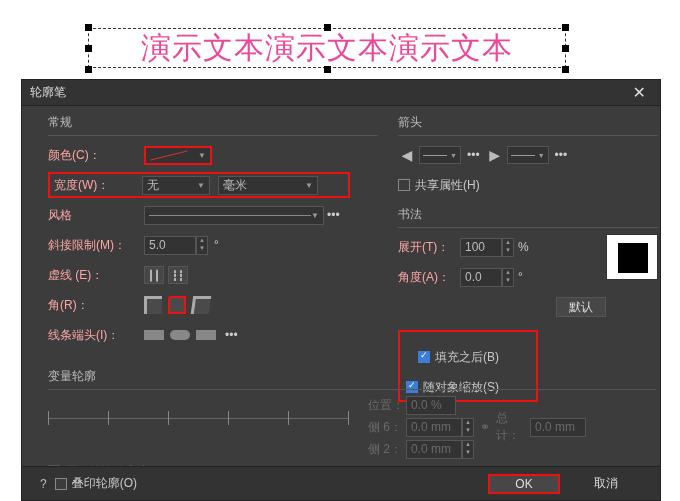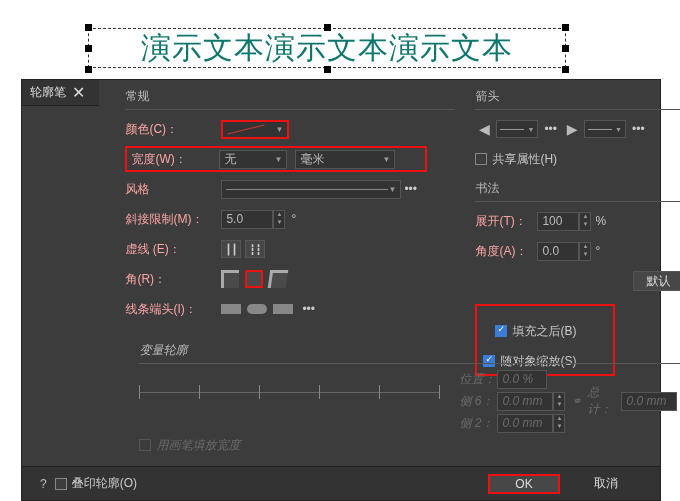--- a/index.html
+++ b/index.html
@@ -18,36 +18,37 @@
     top: 28px;
     left: 88px;
     width: 478px;
     height: 40px;
     border: 1px dashed #333;
     background: #fff;
     display: flex;
     align-items: center;
     justify-content: center;
     font-size: 30px;
-    color: #0f766e;
+    color: #ec4899;
     letter-spacing: 1px;
     font-family: Liberation Mono, monospace;
   }
   .handle {
     position: absolute;
     width: 7px; height: 7px;
     background: #000;
   }
   .dialog {
     position: absolute;
     top: 79px; left: 21px;
     width: 640px; height: 422px;
     background: #3c3c3c;
     border: 1px solid #222;
     display: flex;
+    flex-direction: column;
   }
   .titlebar {
     height: 26px;
     background: #333;
     display: flex;
     align-items: center;
     padding: 0 8px;
     color: #ddd;
     font-size: 12px;
     border-bottom: 1px solid #222;
@@ -157,21 +158,21 @@
     width:12px;height:12px;border:1px solid #888;background:#3c3c3c;display:inline-block;margin-right:5px;vertical-align:middle;
   }
   .checkbox.checked {
     background:#3b7dd8;border-color:#3b7dd8;position:relative;
   }
   .checkbox.checked::after{
     content:"✓";color:#fff;font-size:9px;position:absolute;top:-2px;left:1px;
   }
   .section-var {
     position:absolute;
-    left:40px;top:258px;width:608px;font-style:italic;
+    left:26px;top:258px;width:608px;
   }
   .ruler {
     height:24px;
     margin:10px 0 8px 0;
     position:relative;
     width:300px;
   }
   .ruler-line{
     position:absolute;left:0;right:0;top:12px;height:1px;background:#666;
   }

